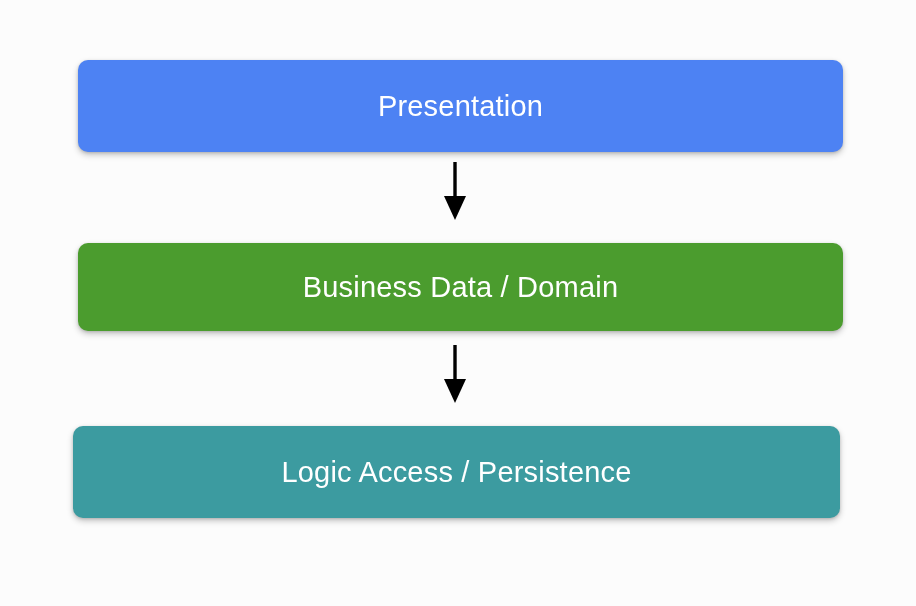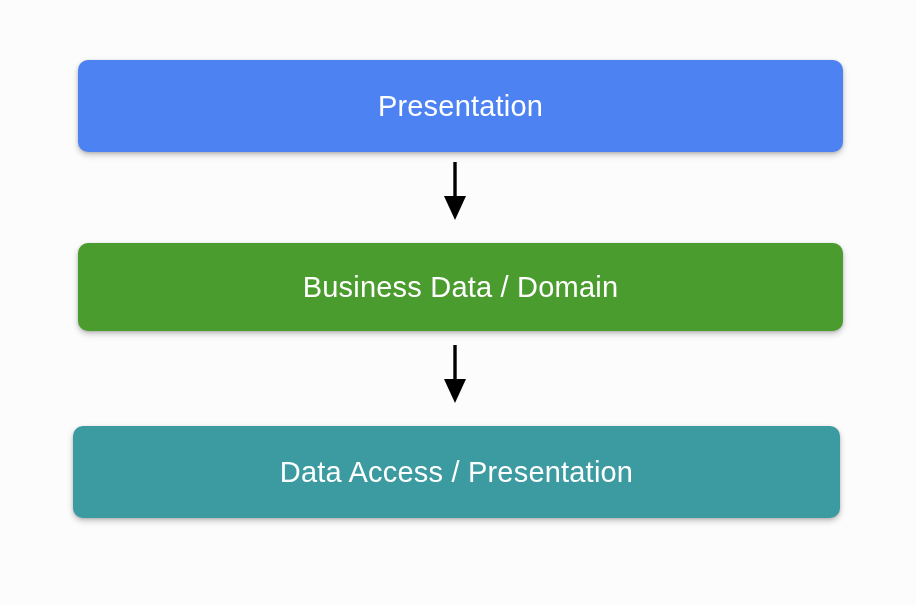--- a/index.html
+++ b/index.html
@@ -108,16 +108,16 @@
   </div>
 
   <div class="flow-arrow" id="arrow-business-to-data">
     <svg viewBox="0 0 52 70" xmlns="http://www.w3.org/2000/svg">
       <line x1="26" y1="2" x2="26" y2="40" stroke="#000000" stroke-width="3.4"></line>
       <polygon points="26,60 15,36 37,36" fill="#000000"></polygon>
     </svg>
   </div>
 
   <div class="layer-node" id="node-data-access" style="background:#3c9ba0;">
-    <span class="layer-label" style="color: rgb(255, 255, 255);">Data Access / Presentation</span>
+    <span class="layer-label" style="color: rgb(255, 255, 255);">Logic Access / Persistence</span>
   </div>
 
 </div>
 
 </body></html>

